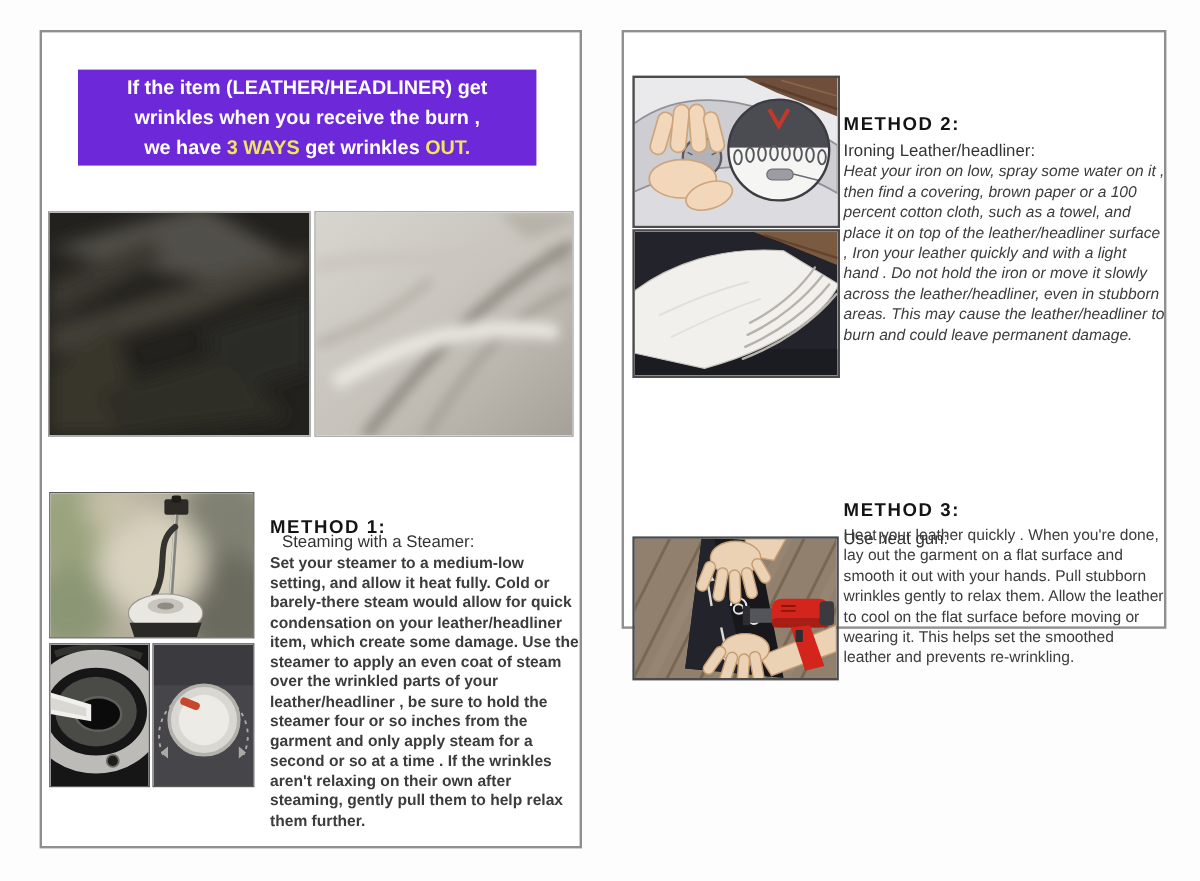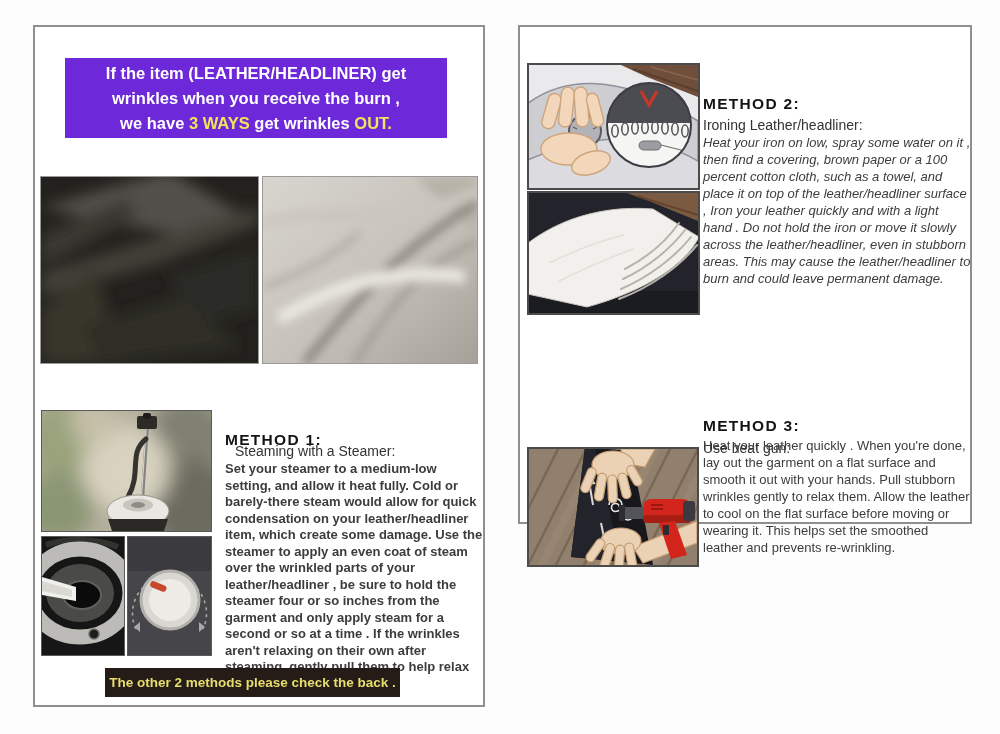--- a/index.html
+++ b/index.html
@@ -182,21 +182,20 @@
         <circle cx="42" cy="63" r="29" fill="#d9d7d2" stroke="#b3b1ab" stroke-width="3"></circle>
         <circle cx="42" cy="63" r="21" fill="#edebe6"></circle>
         <rect x="22" y="46" width="17" height="6.5" rx="3.2" fill="#c7472c" transform="rotate(22 30 49)"></rect>
       </svg>
     </figure>
 
     <h2 class="m-heading" id="m1-heading">METHOD 1:</h2>
     <div class="m-sub" id="m1-sub">Steaming with a Steamer:</div>
     <p class="m-body" id="m1-body">Set your steamer to a medium-low setting, and allow it heat fully. Cold or barely-there steam would allow for quick condensation on your leather/headliner item, which create some damage. Use the steamer to apply an even coat of steam over the wrinkled parts of your leather/headliner , be sure to hold the steamer four or so inches from the garment and only apply steam for a second or so at a time . If the wrinkles aren't relaxing on their own after steaming, gently pull them to help relax them further.</p>
 
-    <footer class="footer-banner">The other 2 methods please check the back .</footer>
   </section>
 
   <section class="page" id="right-page">
 
     <figure class="photo border-dark" id="photo-iron">
       <svg viewBox="0 0 169 123" width="169" height="123" preserveAspectRatio="none" aria-hidden="true">
         <defs>
             <clipPath id="clipMag">
               <circle cx="120" cy="60" r="42"></circle>
             </clipPath>

